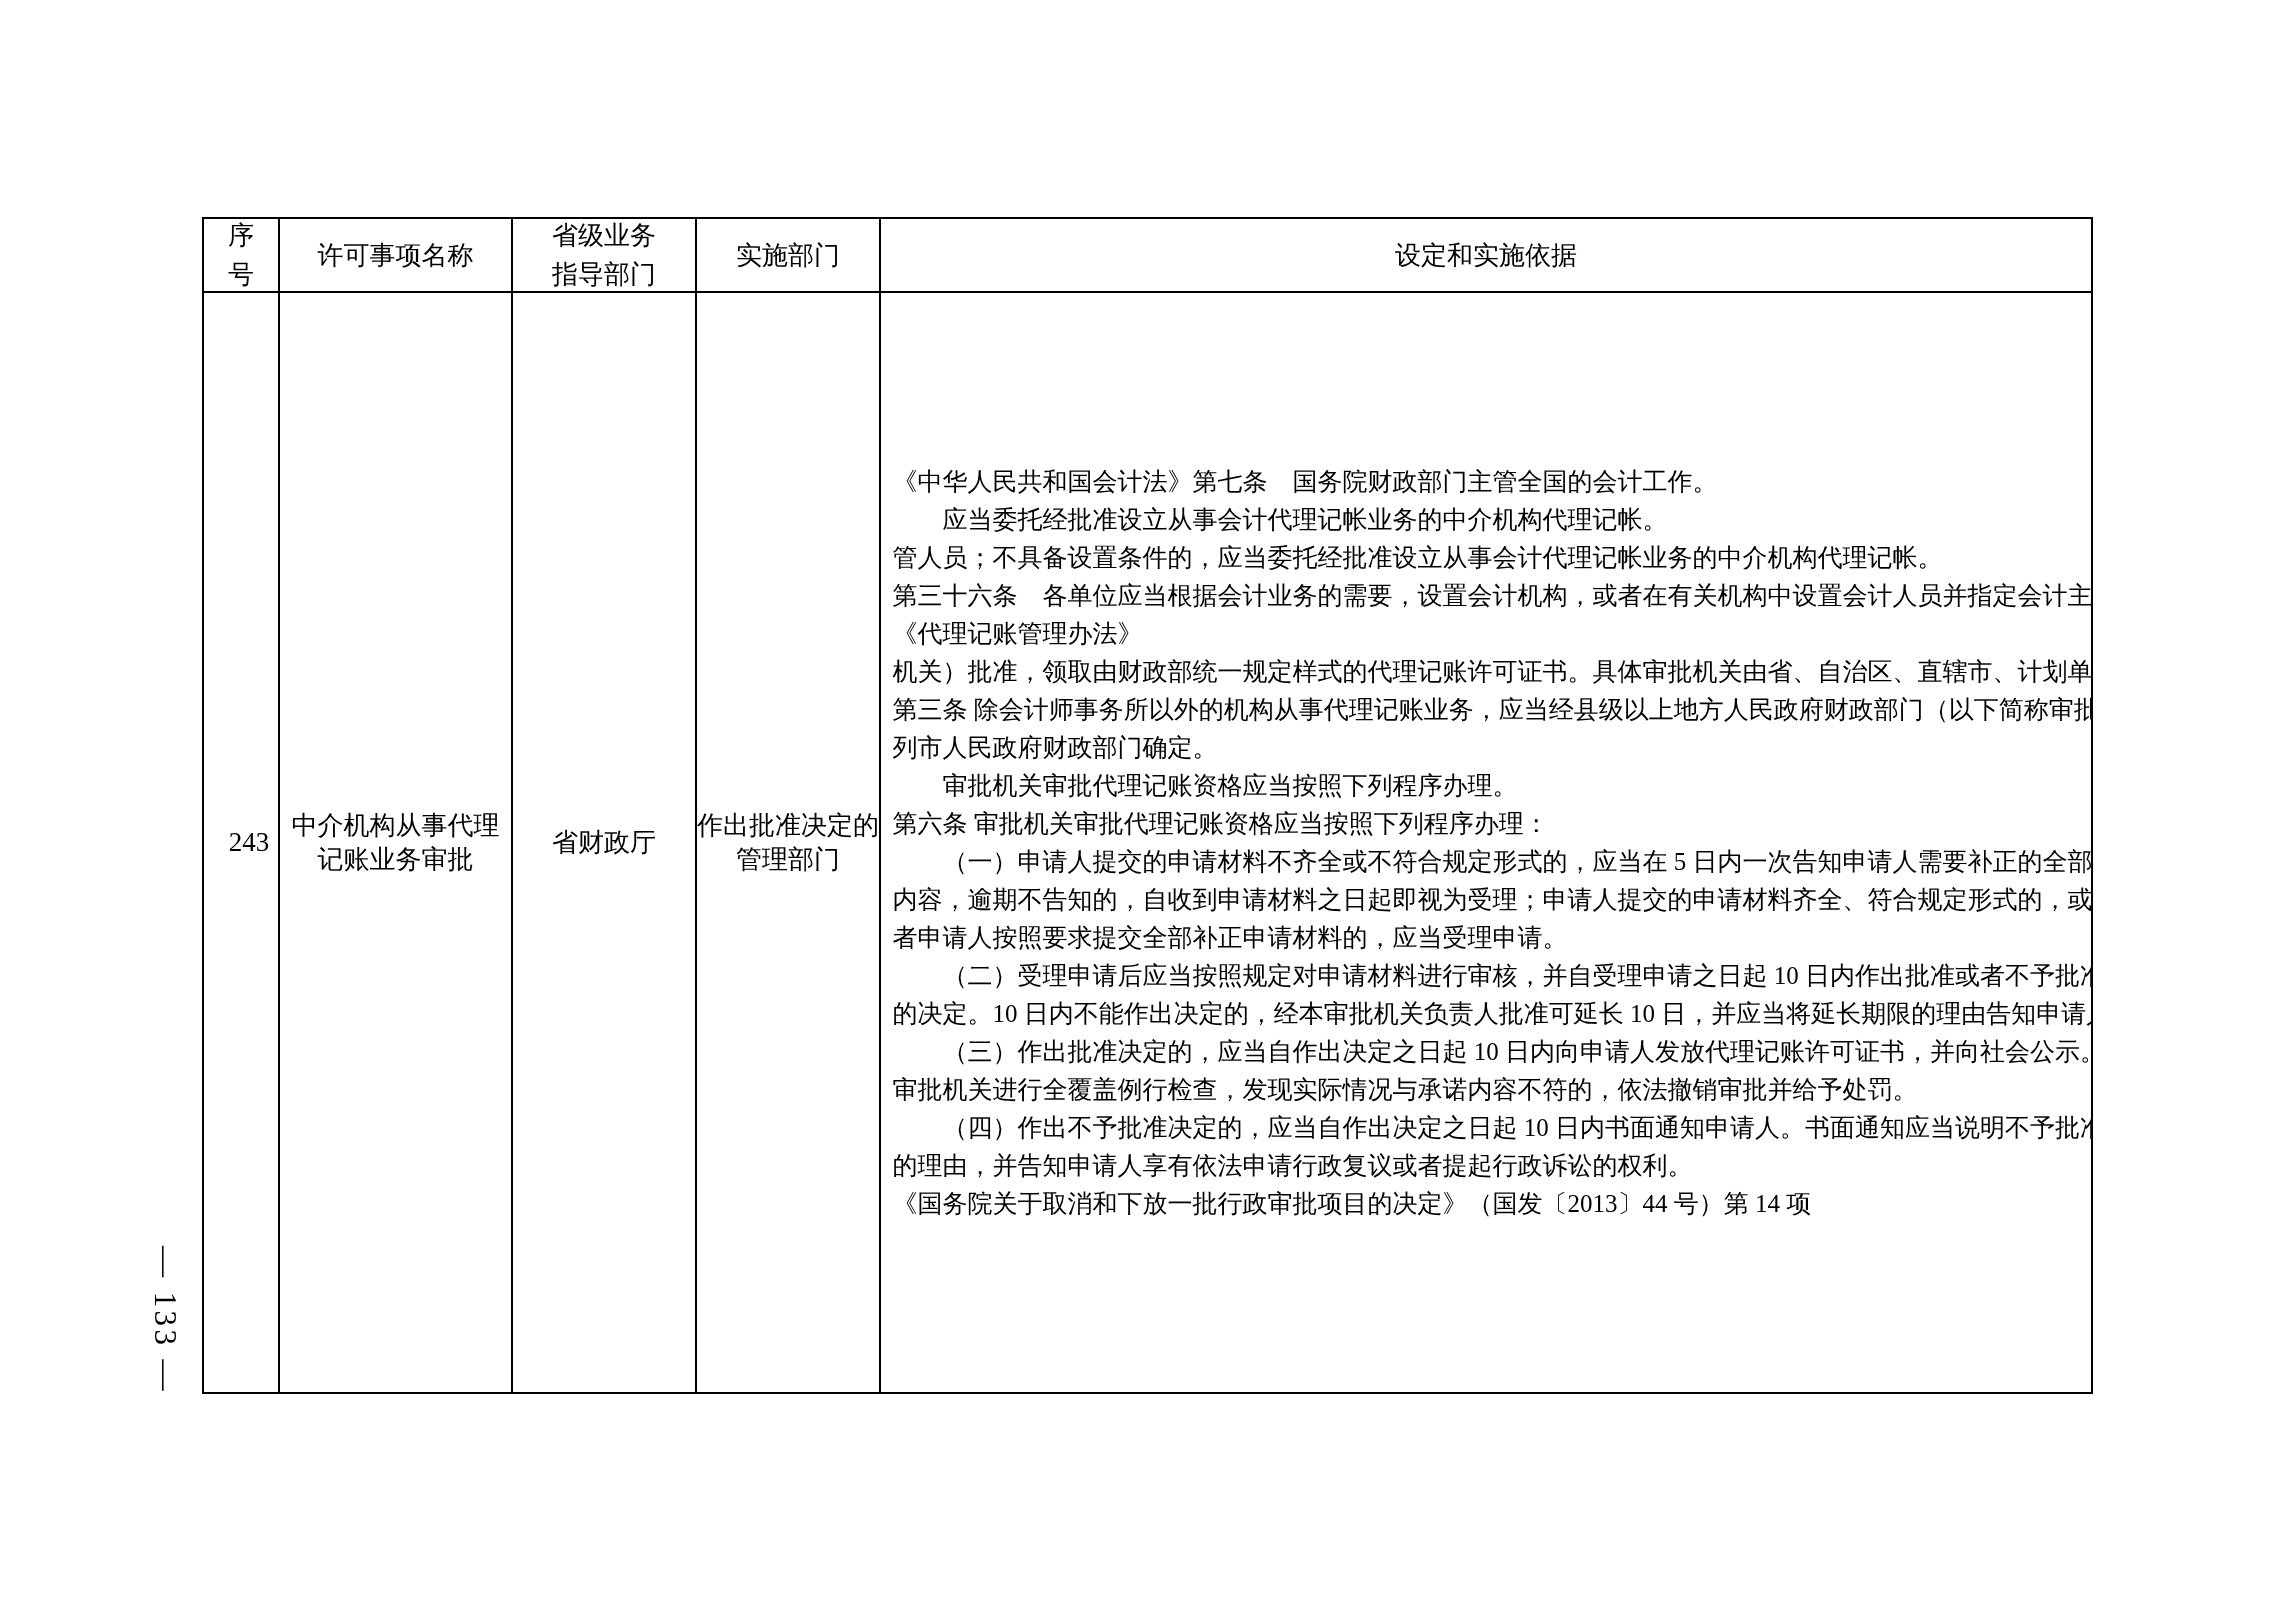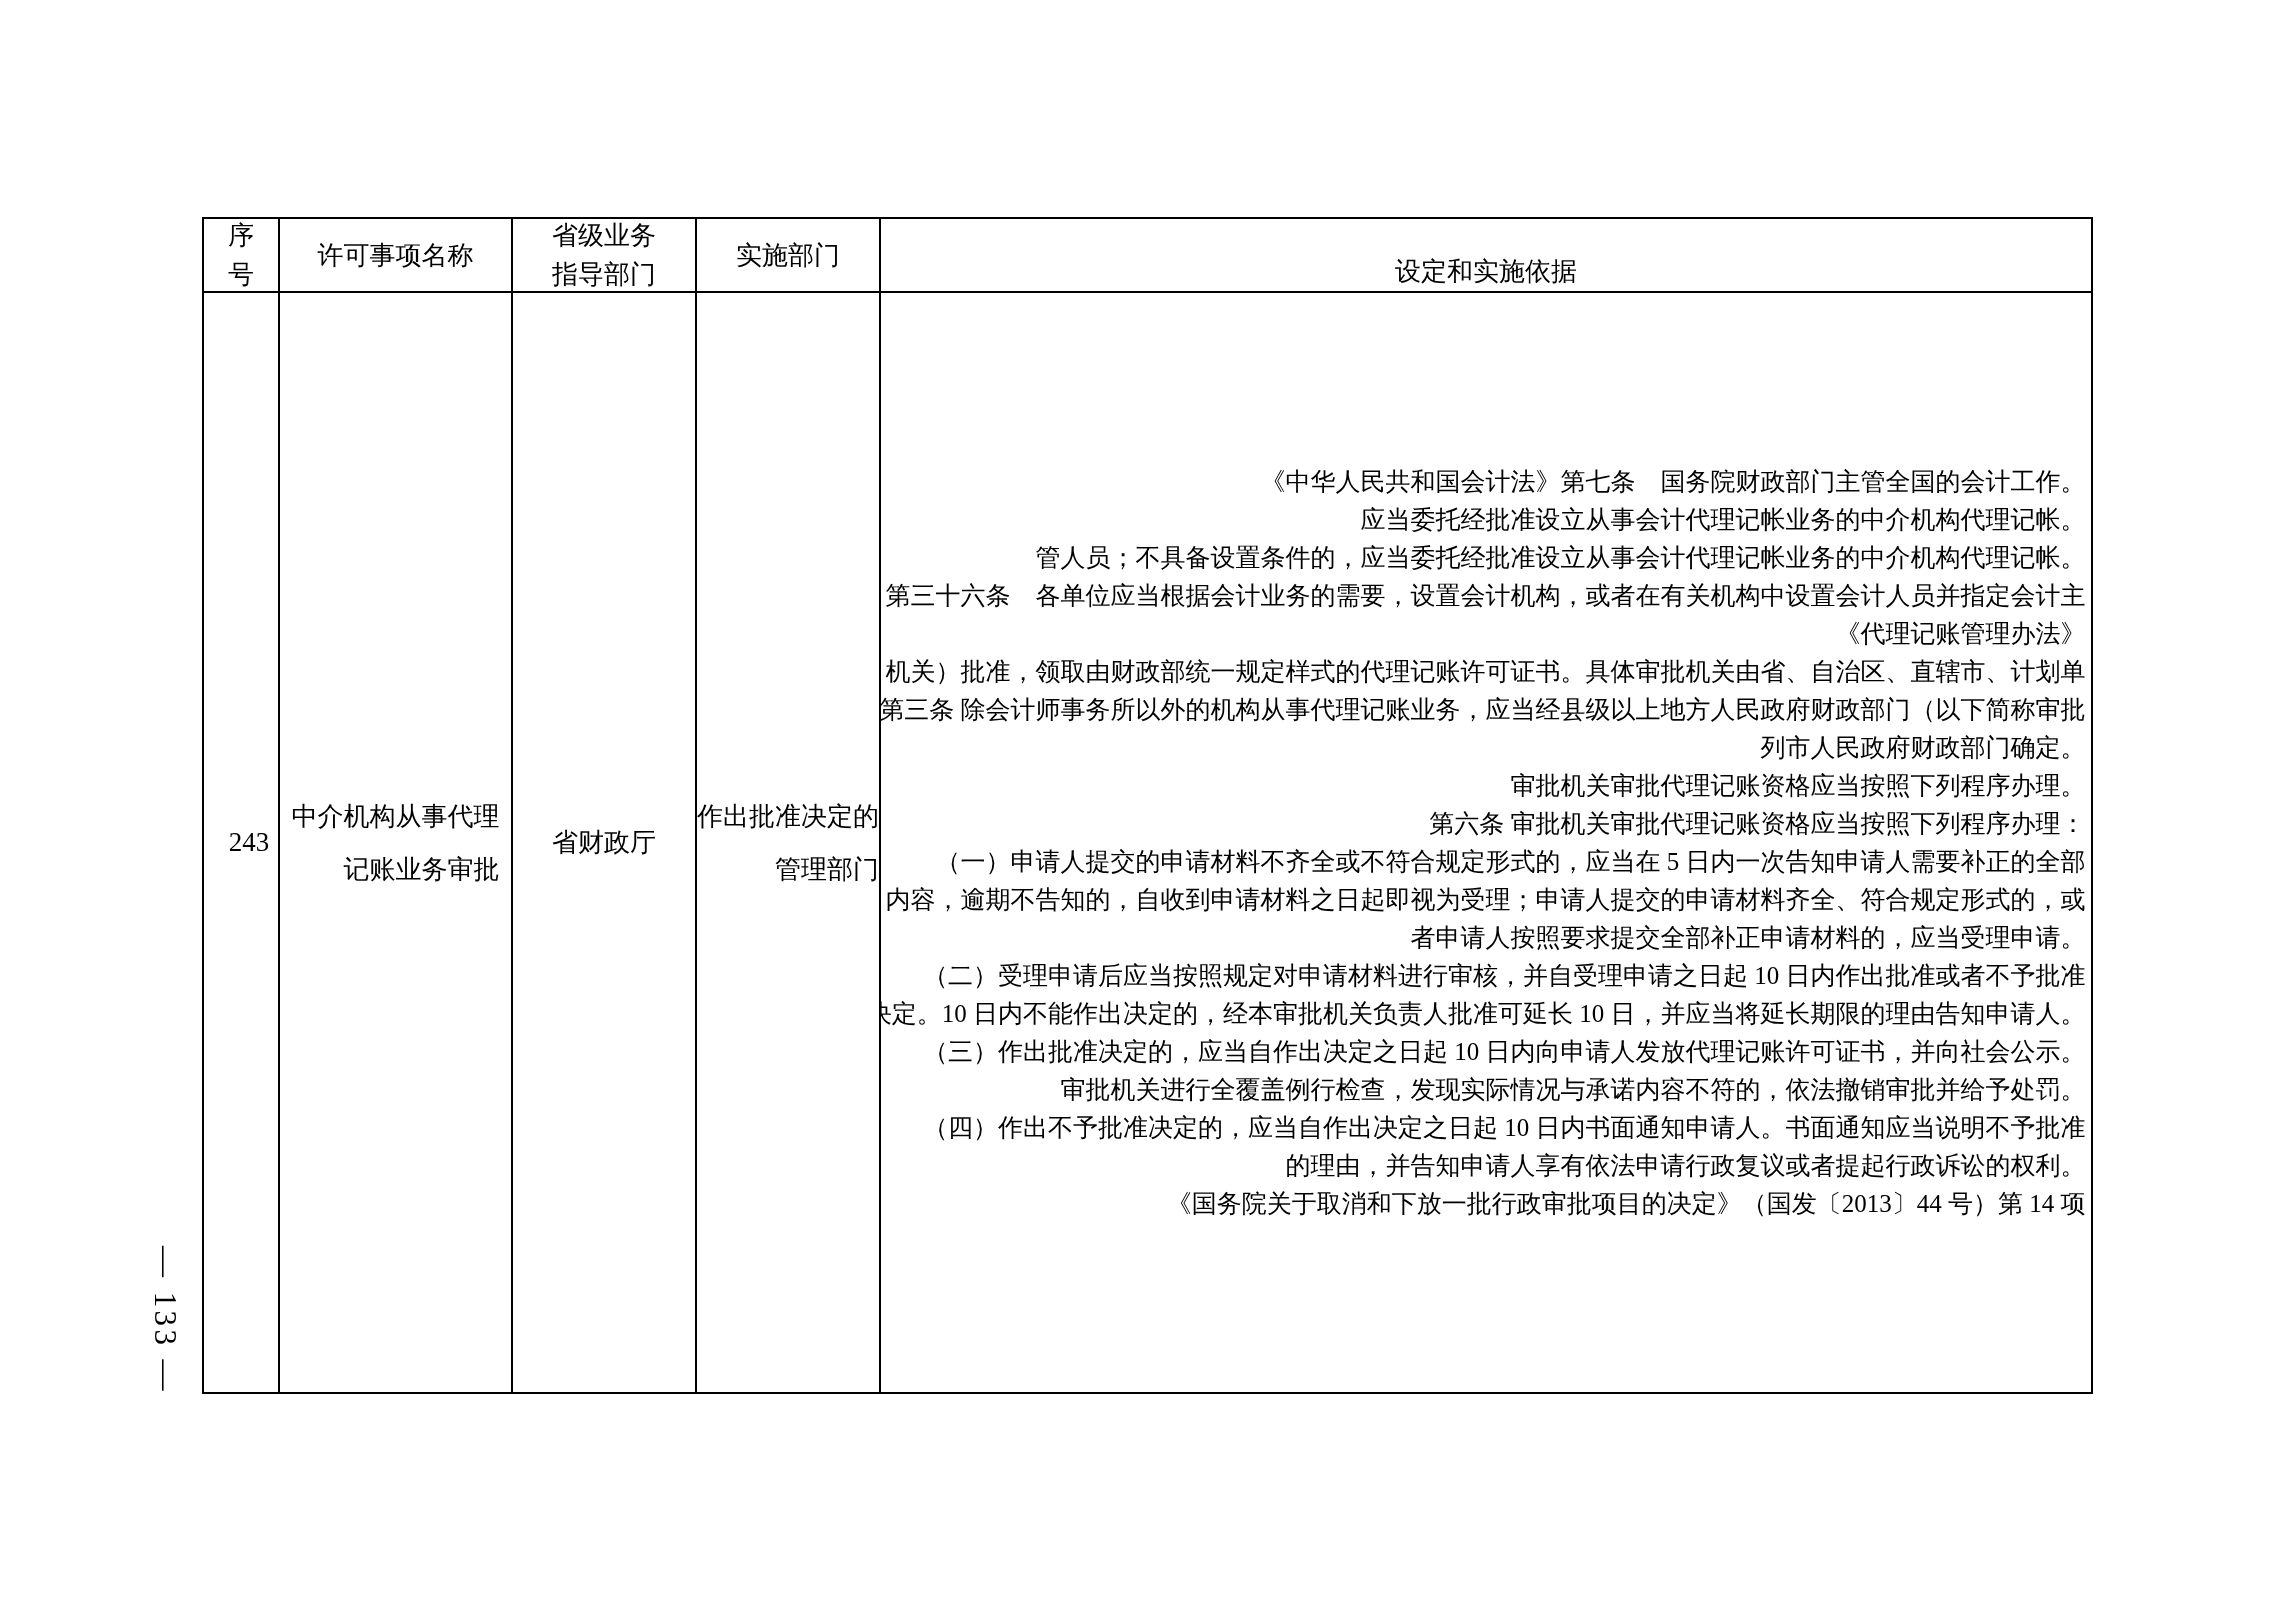--- a/index.html
+++ b/index.html
@@ -35,37 +35,37 @@
     grid-template-columns: 76px 233px 184px 184px 1fr;
     grid-template-rows: 74px 1fr;
   }
   .cell {
     border-right: 2px solid #000000;
     display: flex;
     align-items: center;
     justify-content: center;
     overflow: hidden;
   }
-  .cell.last-col { border-right: none; align-items: flex-end; }
+  .cell.last-col { border-right: none; }
   .cell.header-row { border-bottom: 2.7px solid #000000; }
   .header-label {
     font-size: 26px;
     line-height: 39px;
     text-align: center;
     white-space: pre-line;
   }
   .index-value {
     font-size: 27px;
     text-align: center;
     margin-left: 16px;
   }
   .multiline-left {
     font-size: 26px;
-    line-height: 53px;
-    text-align: right;
+    line-height: 34px;
+    text-align: center;
     white-space: pre-line;
   }
   .single-center {
     font-size: 26px;
     text-align: center;
   }
   .basis-cell {
     border-right: none;
     display: flex;
     flex-direction: column;

